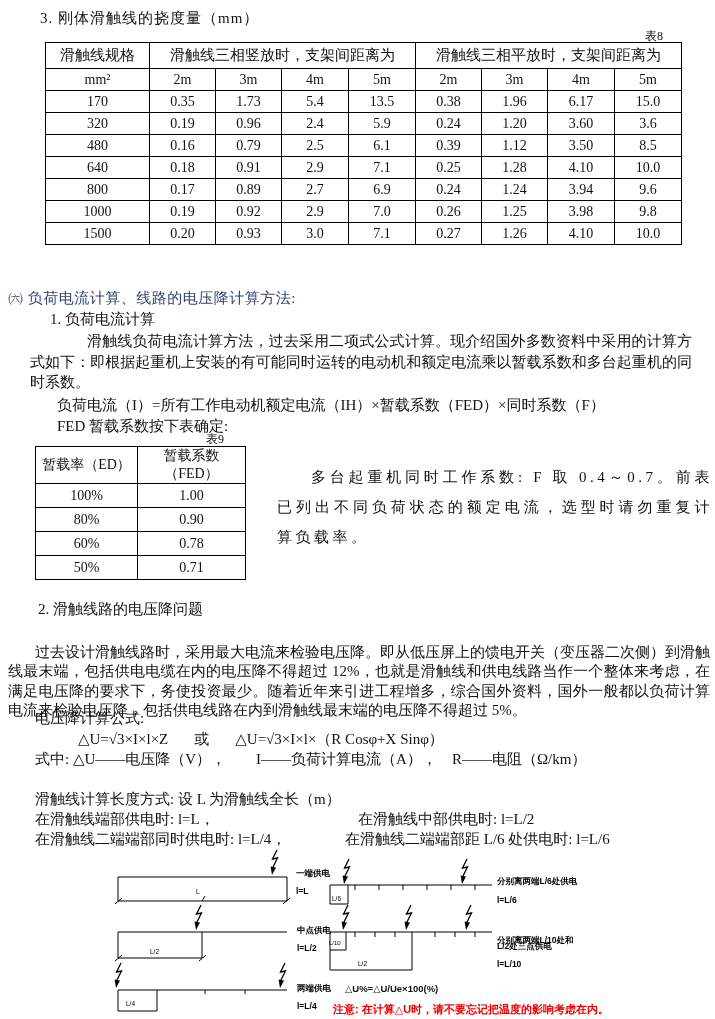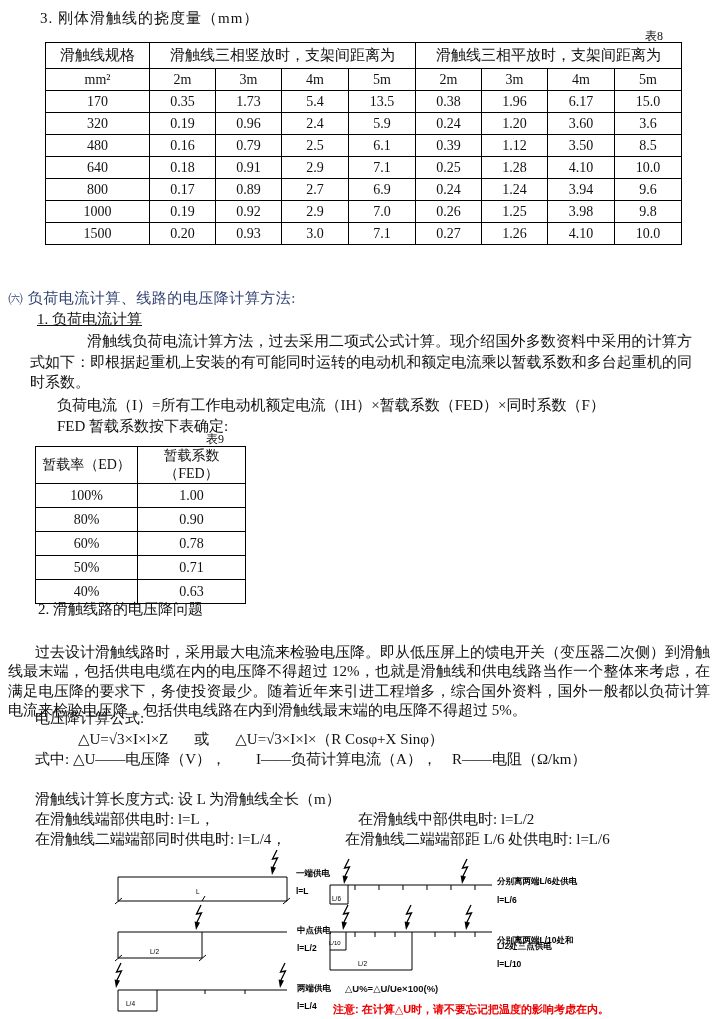--- a/index.html
+++ b/index.html
@@ -152,21 +152,21 @@
         <td>7.1</td>
         <td>0.27</td>
         <td>1.26</td>
         <td>4.10</td>
         <td>10.0</td>
       </tr>
     </tbody>
   </table>
 
   <div class="abs sec6-head">㈥ 负荷电流计算、线路的电压降计算方法:</div>
-  <div class="abs sub-head" style="left:37px; top:310px;text-decoration:underline;">1. 负荷电流计算</div>
+  <div class="abs sub-head" style="left:50px; top:310px;">1. 负荷电流计算</div>
   <div class="abs para p1">滑触线负荷电流计算方法，过去采用二项式公式计算。现介绍国外多数资料中采用的计算方式如下：即根据起重机上安装的有可能同时运转的电动机和额定电流乘以暂载系数和多台起重机的同时系数。</div>
   <div class="abs line15" style="left:57px; top:396px;">负荷电流（I）=所有工作电动机额定电流（IH）×暂载系数（FED）×同时系数（F）</div>
   <div class="abs line15" style="left:57px; top:417px;">FED 暂载系数按下表确定:</div>
 
   <div class="abs tbl-cap" style="left:206px; top:431px;">表9</div>
   <table class="tbl" id="t9">
     <colgroup>
         <col style="width:102px">
         <col style="width:108px">
       </colgroup>
@@ -184,26 +184,23 @@
         <td>0.90</td>
       </tr>
       <tr>
         <td>60%</td>
         <td>0.78</td>
       </tr>
       <tr>
         <td>50%</td>
         <td>0.71</td>
       </tr>
-      <tr>
-        <td>40%</td>
-        <td>0.63</td>
-      </tr>
     </tbody>
   </table>
+  <div class="abs side-note">多台起重机同时工作系数: F 取 0.4～0.7。前表 已列出不同负荷状态的额定电流，选型时请勿重复计算负载率。</div>
 
   <div class="abs sub-head" style="left:38px; top:600px;">2. 滑触线路的电压降问题</div>
   <div class="abs para p2">过去设计滑触线路时，采用最大电流来检验电压降。即从低压屏上的馈电开关（变压器二次侧）到滑触线最末端，包括供电电缆在内的电压降不得超过 12%，也就是滑触线和供电线路当作一个整体来考虑，在满足电压降的要求下，务使投资最少。随着近年来引进工程增多，综合国外资料，国外一般都以负荷计算电流来检验电压降，包括供电线路在内到滑触线最末端的电压降不得超过 5%。</div>
   <div class="abs line15" style="left:35px; top:709px;">电压降计算公式:</div>
   <div class="abs line15" style="left:78px; top:730px;"><span>△U=√3×I×l×Z</span><span class="or-gap">或</span><span>△U=√3×I×l×（R Cosφ+X Sinφ）</span></div>
   <div class="abs line15" style="left:35px; top:750px;">式中: △U——电压降（V），　　I——负荷计算电流（A），　R——电阻（Ω/km）</div>
   <div class="abs line15" style="left:35px; top:790px;">滑触线计算长度方式: 设 L 为滑触线全长（m）</div>
   <div class="abs line15" style="left:35px; top:810px;">在滑触线端部供电时: l=L，</div>
   <div class="abs line15" style="left:358px; top:810px;">在滑触线中部供电时: l=L/2</div>
   <div class="abs line15" style="left:35px; top:830px;">在滑触线二端端部同时供电时: l=L/4，</div>

